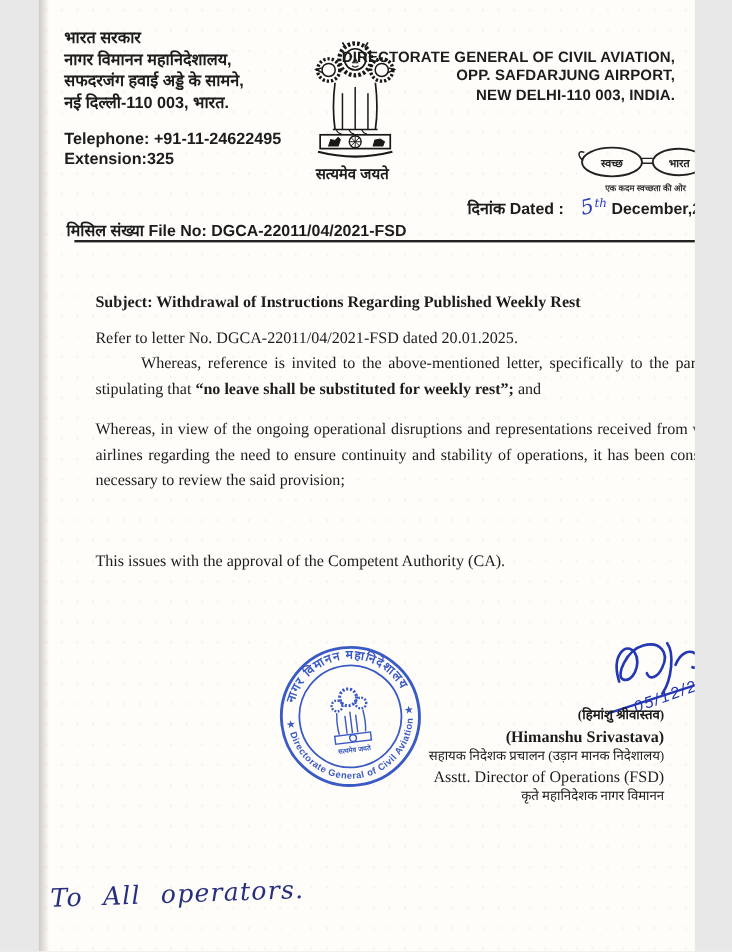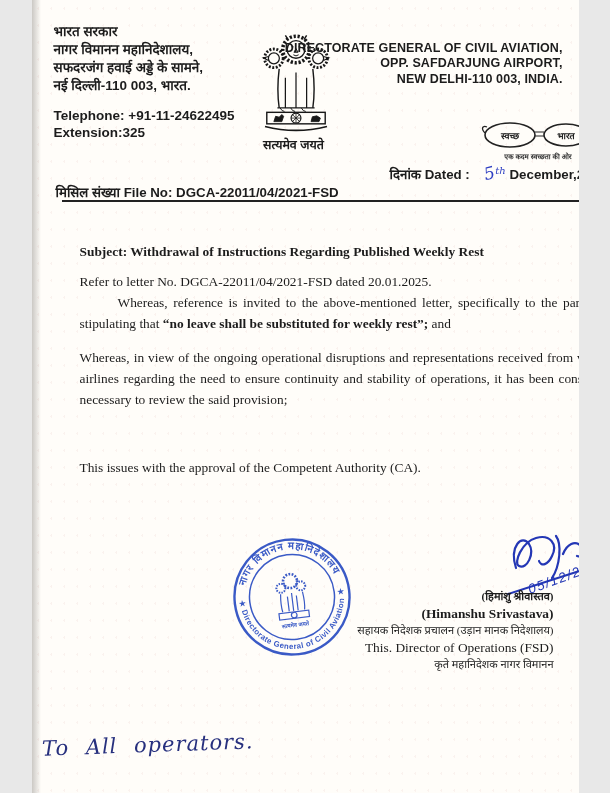--- a/index.html
+++ b/index.html
@@ -168,18 +168,18 @@
       <circle cx="88" cy="14" r="1.8" fill="#2437b5" stroke="none"></circle>
       <path d="M8,66 L126,28" stroke-width="2"></path>
     </g>
     <text transform="translate(30,66) rotate(-20)" font-size="13.5" fill="#2437b5" font-style="italic" letter-spacing="1.5" font-family="DejaVu Serif,serif">05/12/2025</text>
   </svg>
 
   <div class="abs sigblock">
     <div class="sig-hi b">(हिमांशु श्रीवास्तव)</div>
     <div class="sig-en b">(Himanshu Srivastava)</div>
     <div class="sig-hi">सहायक निदेशक प्रचालन  (उड़ान मानक निदेशालय)</div>
-    <div class="sig-en">This. Director of Operations (FSD)</div>
+    <div class="sig-en">Asstt. Director of Operations (FSD)</div>
     <div class="sig-hi">कृते महानिदेशक  नागर विमानन</div>
   </div>
 
   <div class="abs handnote">To All operators.</div>
 </div>
 
 </body></html>

